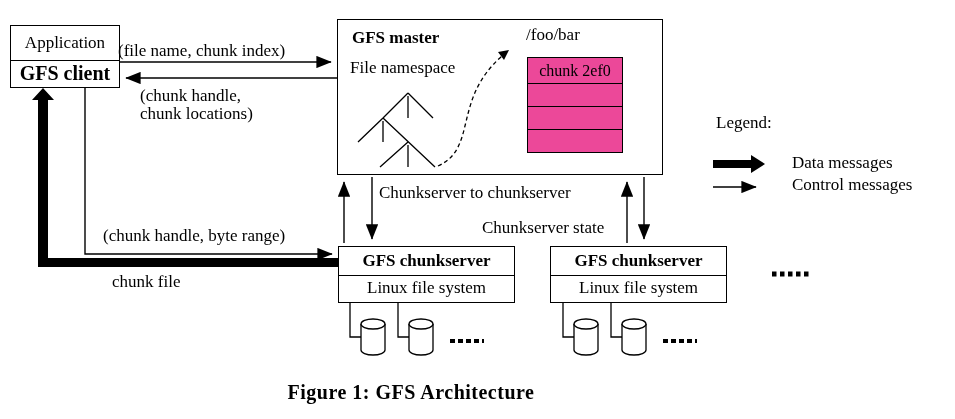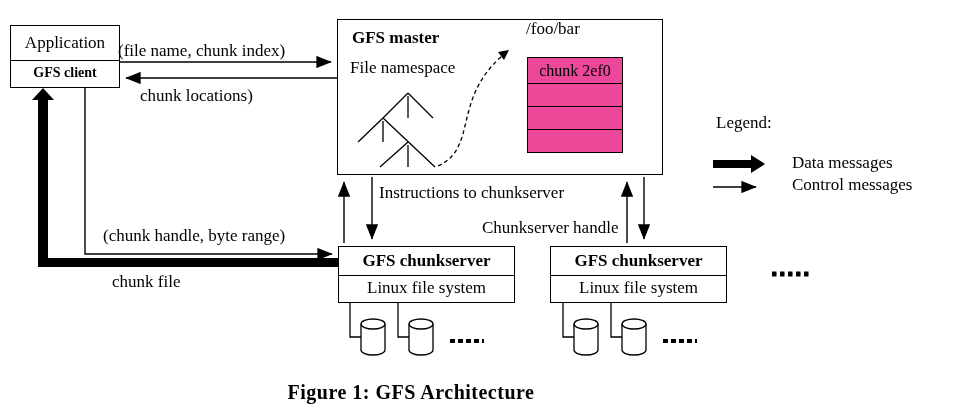--- a/index.html
+++ b/index.html
@@ -22,52 +22,53 @@
   #caption{position:absolute;left:240px;top:381px;width:342px;text-align:center;
     font-weight:bold;font-size:20px;letter-spacing:0.5px;}
 </style>
 </head>
 <body>
 
 <div id="stage">
 
   <div class="box" style="left:10px;top:25px;width:110px;height:63px;">
     <div class="row" style="height:35px;border-bottom:1.5px solid #000;font-size:17px;">Application</div>
-    <div class="row bold" style="height:24px;font-size:14px;">GFS client</div>
+    <div class="row bold" style="height:24px;font-size:20px;">GFS client</div>
   </div>
 
   <div class="box" style="left:337px;top:19px;width:326px;height:156px;">
     <div class="lbl bold" style="left:14px;top:9px;">GFS master</div>
     <div class="lbl" style="left:12px;top:39px;">File namespace</div>
   </div>
 
-  <div class="lbl htext" style="left:526px;top:20px;">/foo/bar</div>
+  <div class="lbl htext" style="left:526px;top:26px;">/foo/bar</div>
   <div id="chunk-table">
     <div class="trow row" style="height:26px;font-size:16px;">chunk 2ef0</div>
     <div class="trow" style="height:23px;"></div>
     <div class="trow" style="height:23px;"></div>
     <div class="trow"></div>
   </div>
 
   <div class="box" style="left:338px;top:246px;width:177px;height:57px;">
     <div class="row bold" style="height:29px;border-bottom:1.5px solid #000;font-size:17px;">GFS chunkserver</div>
     <div class="row" style="height:24px;font-size:17px;">Linux file system</div>
   </div>
 
   <div class="box" style="left:550px;top:246px;width:177px;height:57px;">
     <div class="row bold" style="height:29px;border-bottom:1.5px solid #000;font-size:17px;">GFS chunkserver</div>
     <div class="row" style="height:24px;font-size:17px;">Linux file system</div>
   </div>
 
   <div class="lbl center htext" style="left:118px;top:42px;width:216px;">(file name, chunk index)</div>
   <div class="lbl center htext" style="left:140px;top:87px;width:168px;">
+    <div>(chunk handle,</div>
     <div>chunk locations)</div>
   </div>
-  <div class="lbl htext" style="left:379px;top:184px;">Instructions to chunkserver</div>
-  <div class="lbl htext" style="left:482px;top:219px;">Chunkserver handle</div>
+  <div class="lbl htext" style="left:379px;top:184px;">Chunkserver to chunkserver</div>
+  <div class="lbl htext" style="left:482px;top:219px;">Chunkserver state</div>
   <div class="lbl center htext" style="left:103px;top:227px;width:216px;">(chunk handle, byte range)</div>
   <div class="lbl htext" style="left:112px;top:273px;">chunk file</div>
 
   <div class="lbl htext" style="left:716px;top:114px;">Legend:</div>
   <div class="lbl htext" style="left:792px;top:154px;">Data messages</div>
   <div class="lbl htext" style="left:792px;top:176px;">Control messages</div>
 
   <div id="caption">Figure 1: GFS Architecture</div>
 
   <svg id="svg-overlay" width="955" height="419" viewBox="0 0 955 419">

